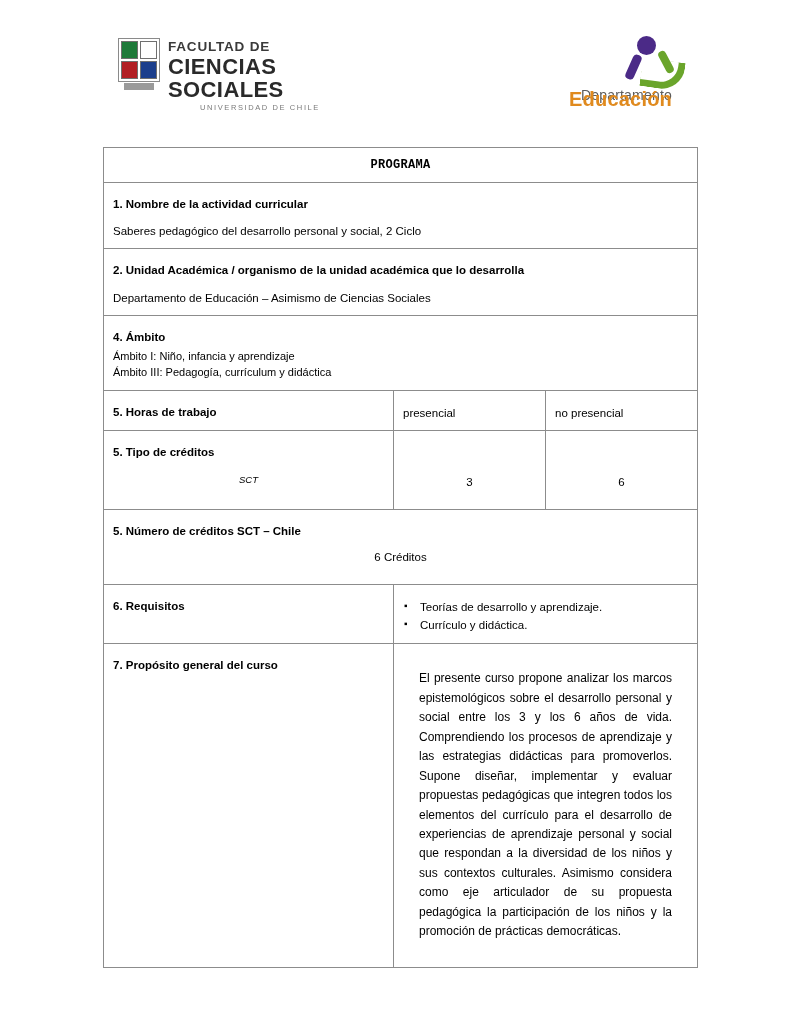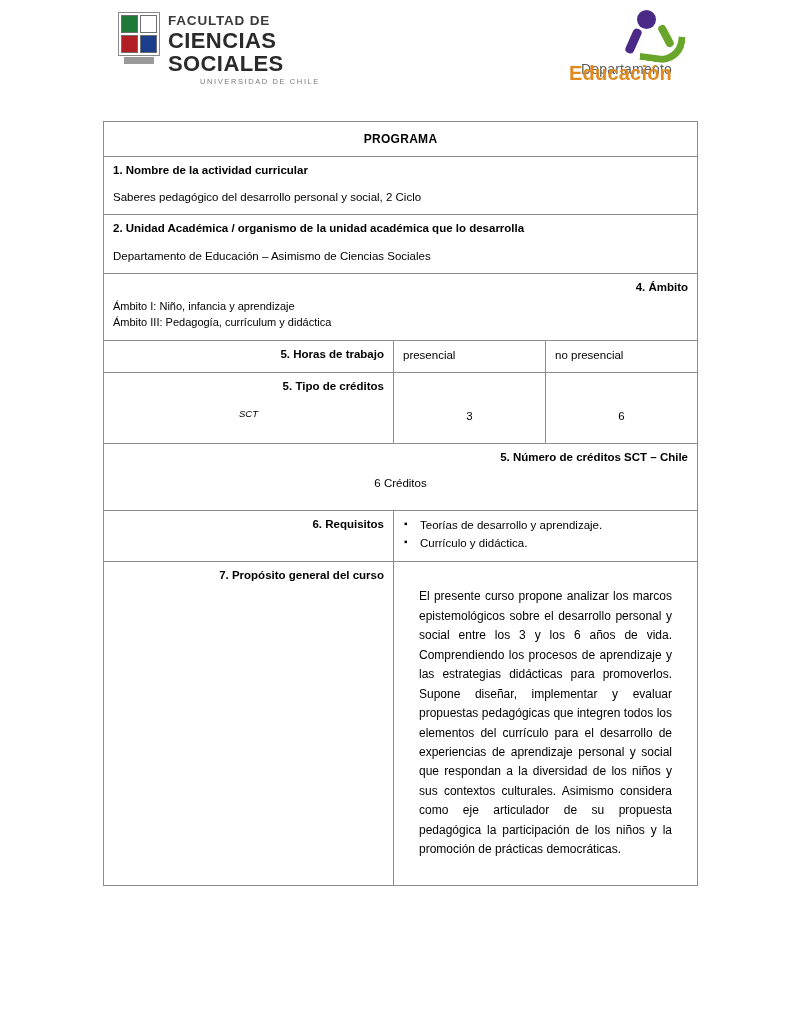--- a/index.html
+++ b/index.html
@@ -19,21 +19,21 @@
     height: 1035px;
     position: relative;
     box-sizing: border-box;
     padding: 0;
   }
 
   
   .header {
     position: relative;
     height: 88px;
-    margin: 8px 0 0 0;
+    margin: 34px 0 0 0;
   }
   .logo-left {
     position: absolute;
     left: 118px;
     top: 4px;
     display: flex;
     align-items: flex-start;
     gap: 8px;
   }
   .crest {
@@ -171,41 +171,41 @@
     position: absolute;
     left: 103px;
     top: 113px;
     width: 594px;
     border-collapse: collapse;
     table-layout: fixed;
   }
   .doc-table td {
     border: 1px solid #8c8c8c;
     vertical-align: top;
-    padding: 6px 9px 9px 9px;
+    padding: 14px 9px 9px 9px;
   }
   .title-cell {
     text-align: center;
     font-weight: bold;
     font-size: 12px;
     letter-spacing: 0.3px;
     padding: 10px 9px 10px 9px !important;
+    font-family: Liberation Mono, monospace;
   }
   .lbl {
     font-weight: bold;
     font-size: 11.5px;
     margin: 0 0 10px 0;
     line-height: 1.35;
   }
   .lbl-tight {
     font-weight: bold;
     font-size: 11.5px;
     margin: 0 0 2px 0;
     line-height: 1.35;
-    text-align: right;
   }
   .val {
     font-size: 11.5px;
     line-height: 1.4;
     margin: 0;
   }
   .val-sm {
     font-size: 11px;
     line-height: 1.5;
     margin: 0;

